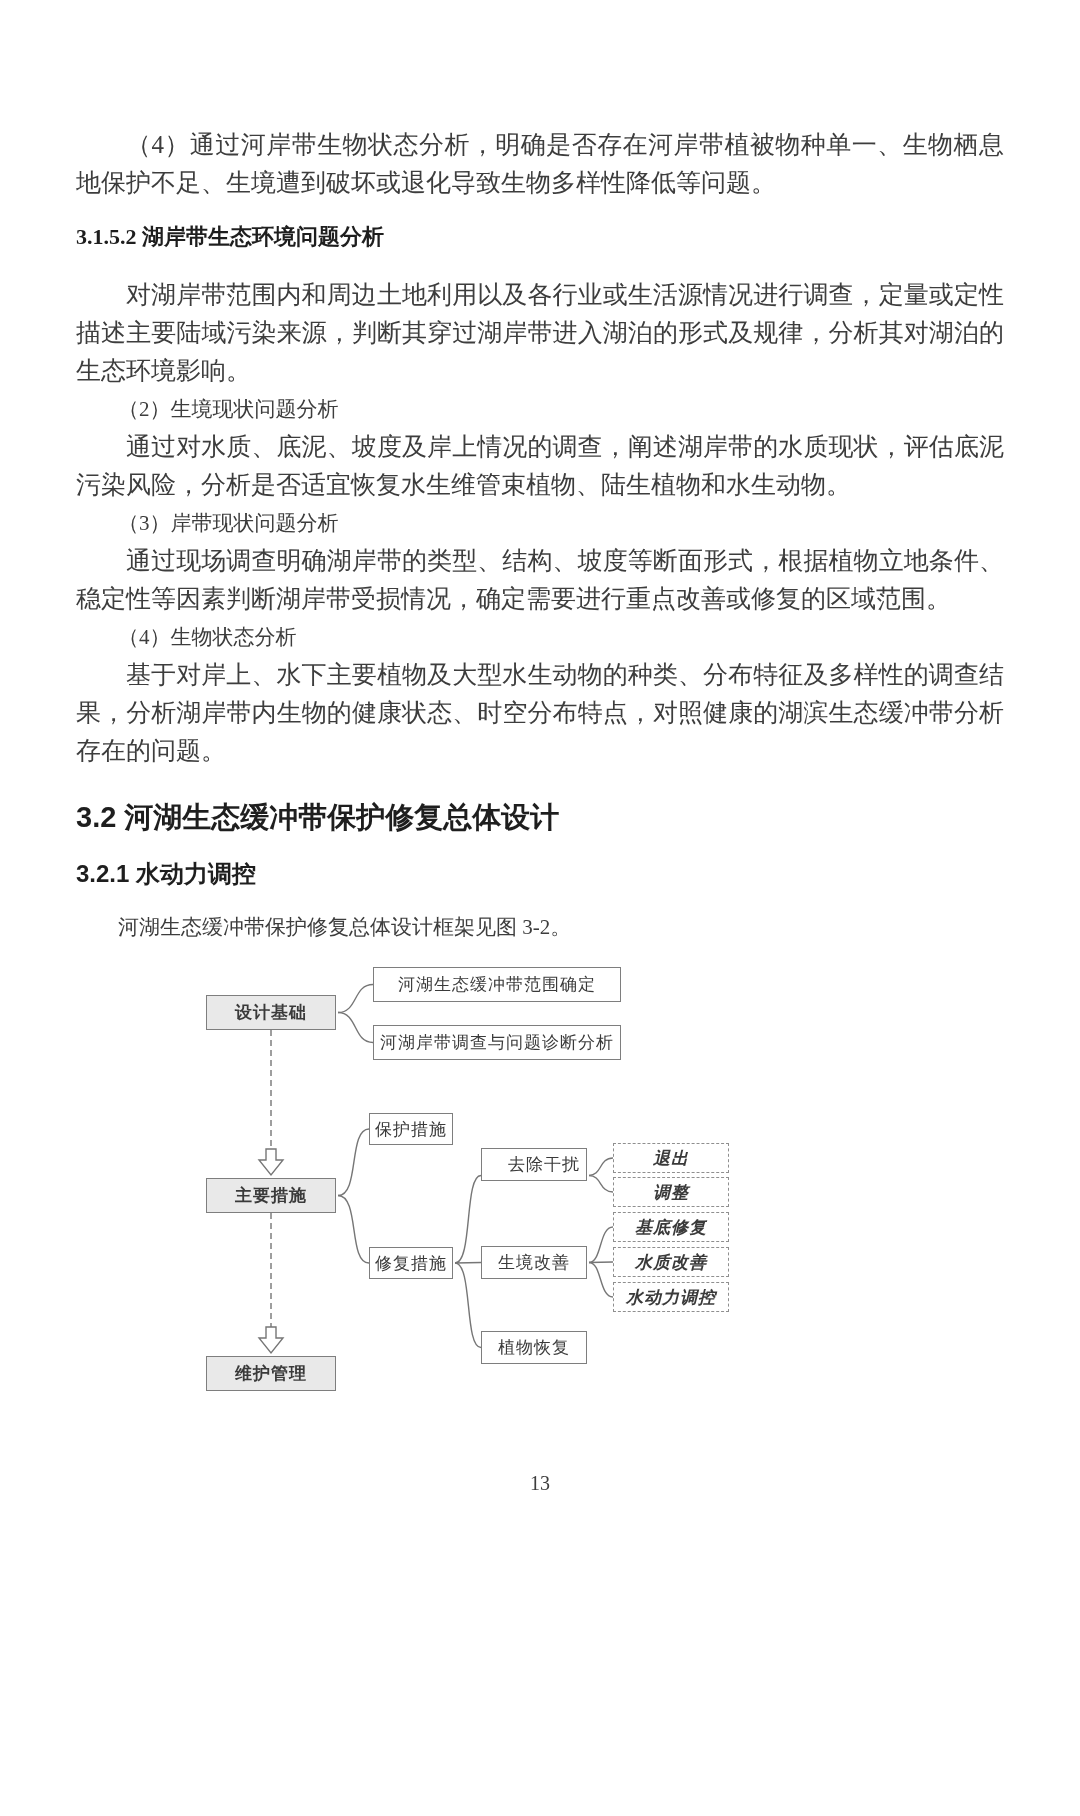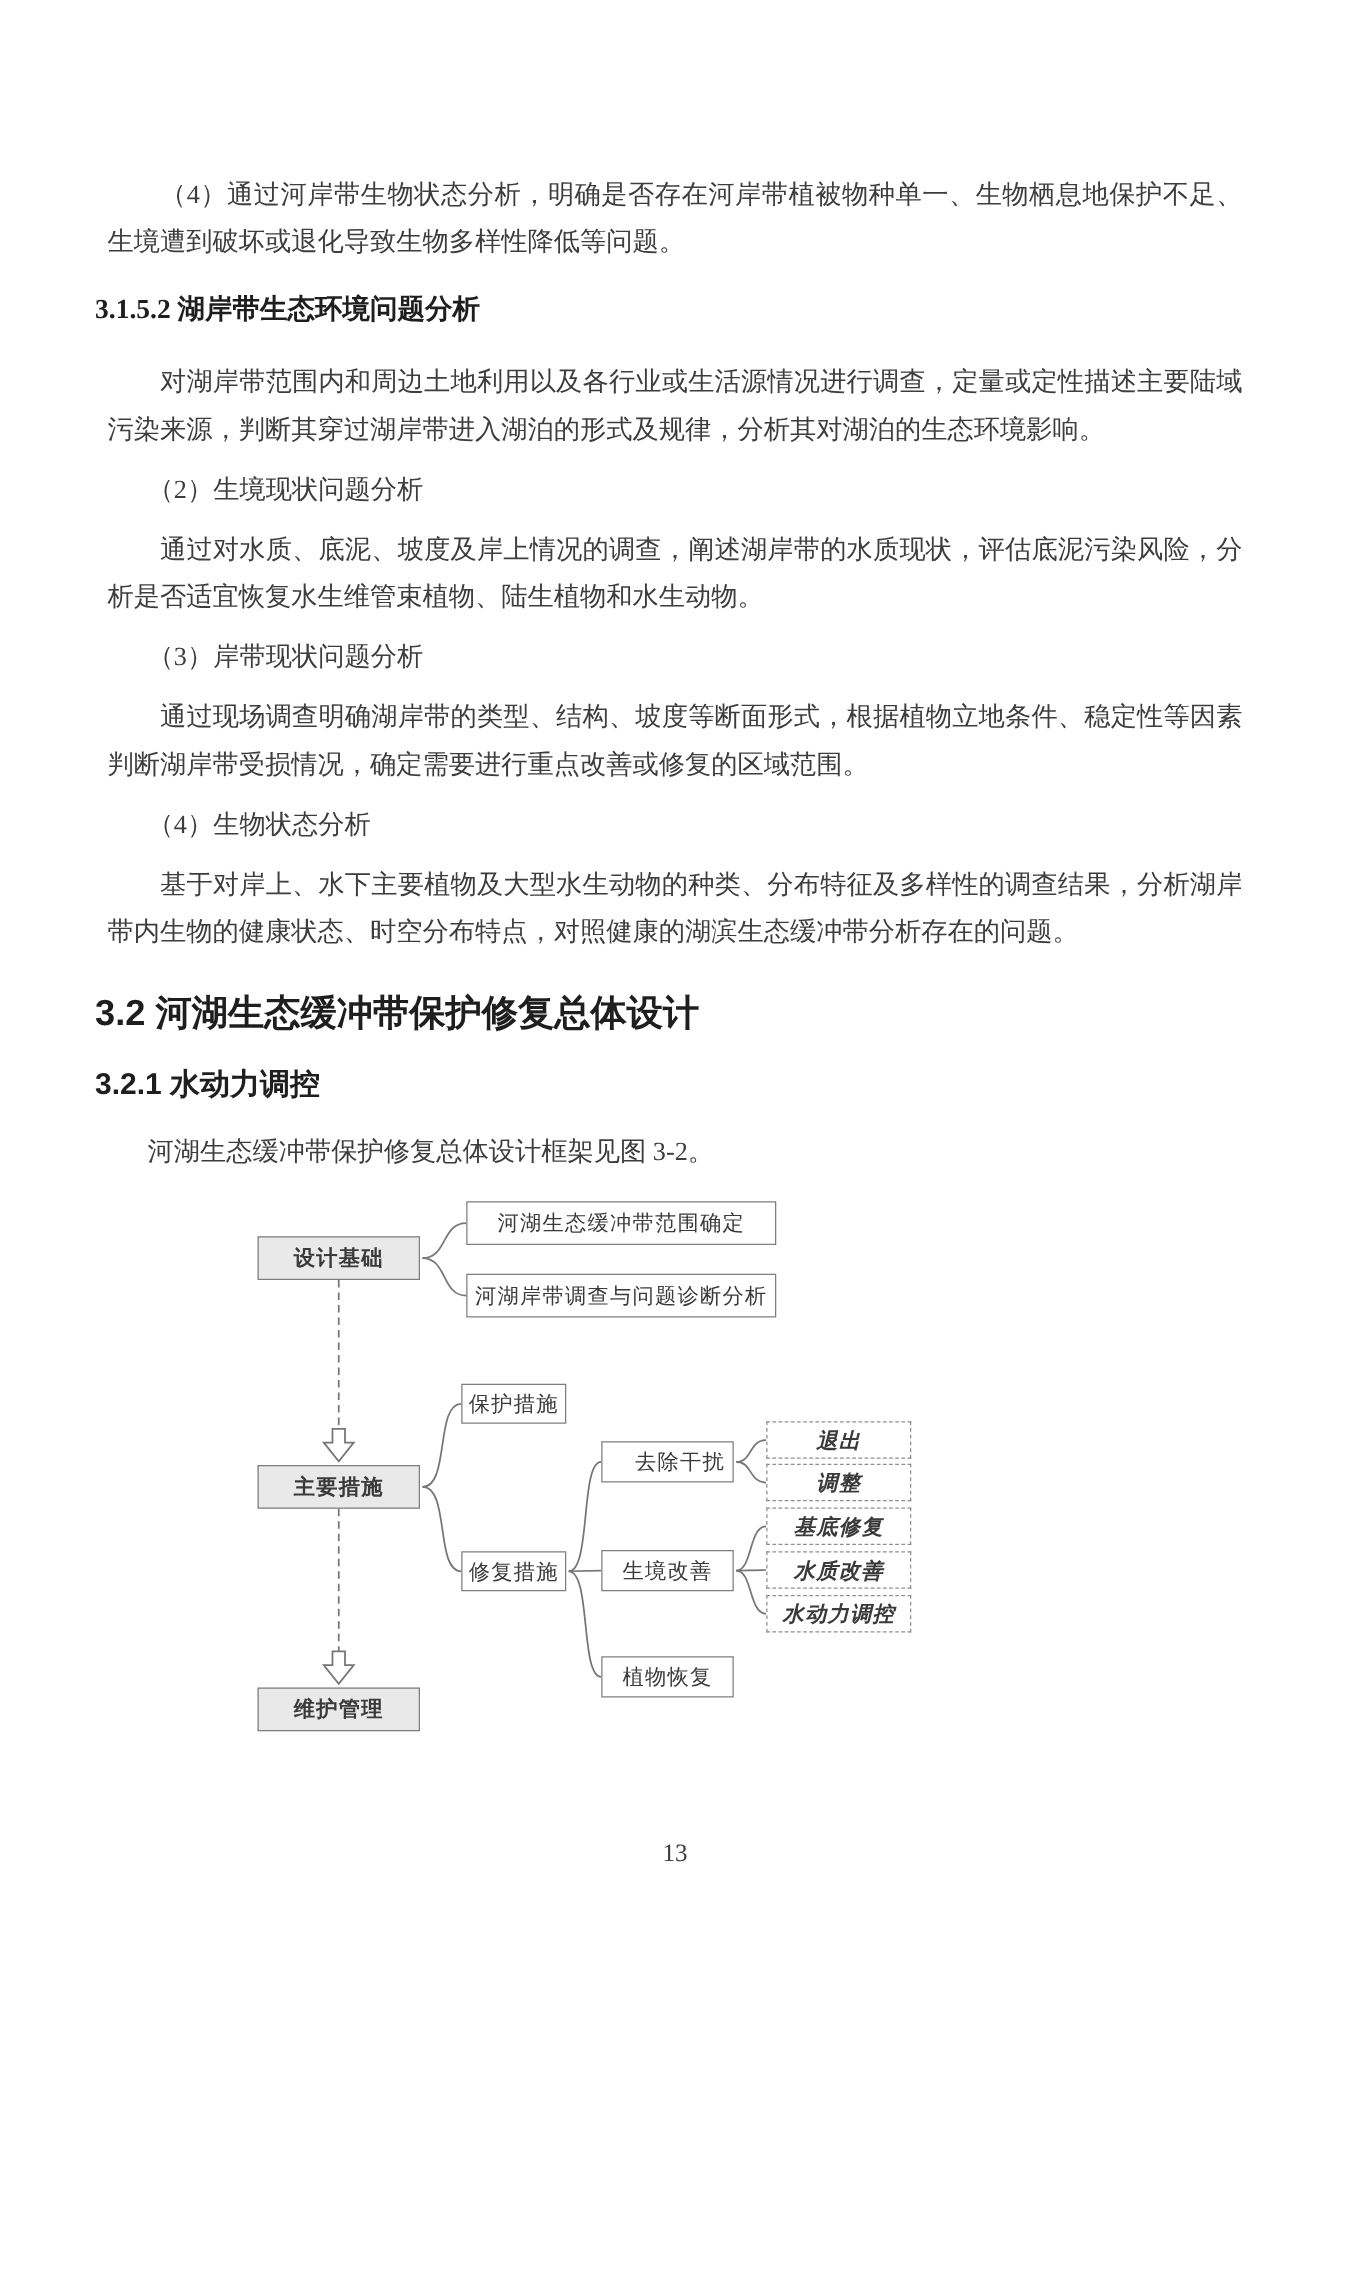--- a/index.html
+++ b/index.html
@@ -9,25 +9,25 @@
     height: 1816px;
     margin: 0 auto;
     background: #ffffff;
     box-sizing: border-box;
     padding: 126px 76px 0 76px;
     font-family: "Liberation Serif", "DejaVu Serif", serif;
     color: #3d3d3d;
     overflow: hidden;
   }
   .para {
-    font-size: 21px;
+    font-size: 25px;
     line-height: 38px;
     text-align: justify;
     text-indent: 2em;
-    margin: 10px;
+    margin: 0;
   }
   .item-title {
     font-size: 21px;
     line-height: 38px;
     text-indent: 2em;
     margin: 0;
   }
   .h-sub {
     font-size: 22px;
     font-weight: bold;
@@ -171,21 +171,21 @@
     <div class="dbox" style="left:297px; top:9px; width:248px; height:35px;">河湖生态缓冲带范围确定</div>
 
     <div class="dbox" style="left:297px; top:67px; width:248px; height:35px;">河湖岸带调查与问题诊断分析</div>
 
     <div class="dbox gray" style="left:130px; top:220px; width:130px; height:35px;">主要措施</div>
 
     <div class="dbox" style="left:293px; top:155px; width:84px; height:32px;">保护措施</div>
 
     <div class="dbox" style="left:293px; top:289px; width:84px; height:32px;">修复措施</div>
 
-    <div class="dbox" style="left:405px; top:201px; width:106px; height:33px;padding-left:20px;">去除干扰</div>
+    <div class="dbox" style="left:405px; top:190px; width:106px; height:33px;padding-left:20px;">去除干扰</div>
 
     <div class="dbox" style="left:405px; top:288px; width:106px; height:33px;">生境改善</div>
 
     <div class="dbox" style="left:405px; top:373px; width:106px; height:33px;">植物恢复</div>
 
     <div class="dbox dashed" style="left:537px; top:185px; width:116px; height:30px;">退出</div>
 
     <div class="dbox dashed" style="left:537px; top:219px; width:116px; height:30px;">调整</div>
 
     <div class="dbox dashed" style="left:537px; top:254px; width:116px; height:30px;">基底修复</div>

